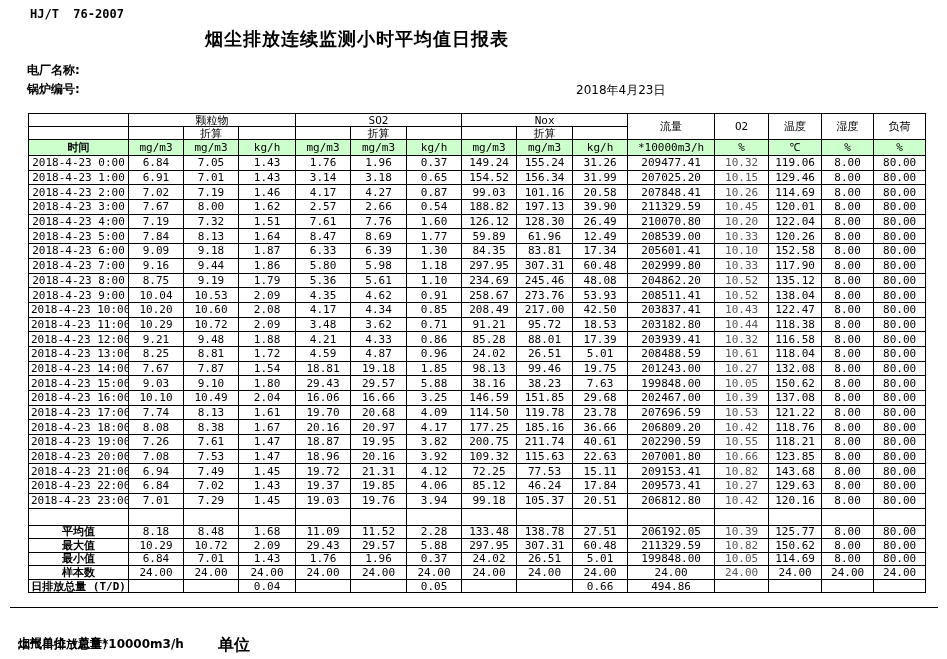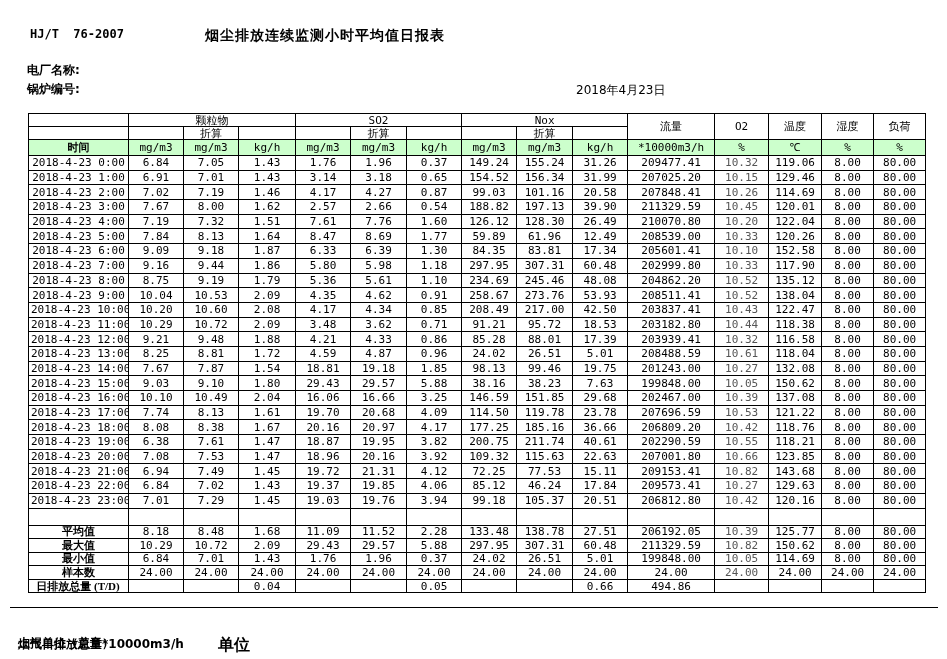--- a/index.html
+++ b/index.html
@@ -2,22 +2,22 @@
 <html><head>
 <meta charset="utf-8">
 <style>
   html,body{margin:0;padding:0;}
   body{
     width:947px;height:659px;position:relative;background:#ffffff;color:#000;
     font-family:"DejaVu Sans","Liberation Sans",sans-serif;overflow:hidden;
   }
   .abs{position:absolute;}
   .bold{font-weight:bold;}
-  #std{left:30px;top:7px;font-size:12px;font-weight:bold;white-space:pre;font-family:"DejaVu Sans Mono",monospace;margin-top:20px;}
-  #title{left:205px;top:27px;font-size:14px;font-weight:bold;letter-spacing:1px;}
+  #std{left:30px;top:7px;font-size:12px;font-weight:bold;white-space:pre;font-family:"DejaVu Sans Mono",monospace;}
+  #title{left:205px;top:27px;font-size:18px;font-weight:bold;letter-spacing:1px;}
   #plant{left:27px;top:62px;font-size:12px;font-weight:bold;}
   #boiler{left:27px;top:81px;font-size:12px;font-weight:bold;}
   #date{left:576px;top:82px;font-size:12px;}
   table.rpt{
     position:absolute;left:28px;top:113px;width:897px;
     border-collapse:collapse;table-layout:fixed;
   }
   table.rpt td{
     border:1px solid #000;overflow:hidden;white-space:nowrap;
     font-family:"DejaVu Sans Mono",monospace;font-size:11px;line-height:1;
@@ -27,21 +27,21 @@
   tr.hr td{height:12px;}
   tr.unit td{height:15px;background:#ccffcc;}
   tbody.data td{height:13.7px;}
   tbody.sum td{height:12.6px;}
   tr.sep td{height:16px;}
   .c-time{text-align:right;padding-right:2px;}
   .c-flow{text-align:right;padding-right:4px;}
   .c-o2{color:#555;}
   .c-label{text-align:right;padding-right:1px;font-weight:bold;
            font-family:"DejaVu Sans","Liberation Sans",sans-serif;font-size:12px;}
-  tbody.sum tr:last-of-type .c-label{text-align:center;padding-left:1px;font-family:Liberation Serif, serif;}
+  tbody.sum tr:last-of-type .c-label{text-align:right;padding-left:1px;}
   #rule{left:10px;top:607px;width:928px;height:1px;background:#000;}
   #flownote{left:18px;top:617px;font-size:12px;font-weight:bold;margin-top:19px;}
   #repunit{left:18px;top:635px;font-size:12px;font-weight:bold;text-align:right;}
   #unitlbl{left:218px;top:635px;font-size:16px;font-weight:bold;}
 </style>
 </head>
 <body>
 
 <div id="std" class="abs">HJ/T  76-2007</div>
 <div id="title" class="abs">烟尘排放连续监测小时平均值日报表</div>
@@ -449,21 +449,21 @@
         <td>36.66</td>
         <td class="c-flow">206809.20</td>
         <td class="c-o2">10.42</td>
         <td>118.76</td>
         <td>8.00</td>
         <td>80.00</td>
       </tr>
 
       <tr>
         <td class="c-time">2018-4-23 19:00</td>
-        <td>6.38</td>
+        <td>7.26</td>
         <td>7.61</td>
         <td>1.47</td>
         <td>18.87</td>
         <td>19.95</td>
         <td>3.82</td>
         <td>200.75</td>
         <td>211.74</td>
         <td>40.61</td>
         <td class="c-flow">202290.59</td>
         <td class="c-o2">10.55</td>

